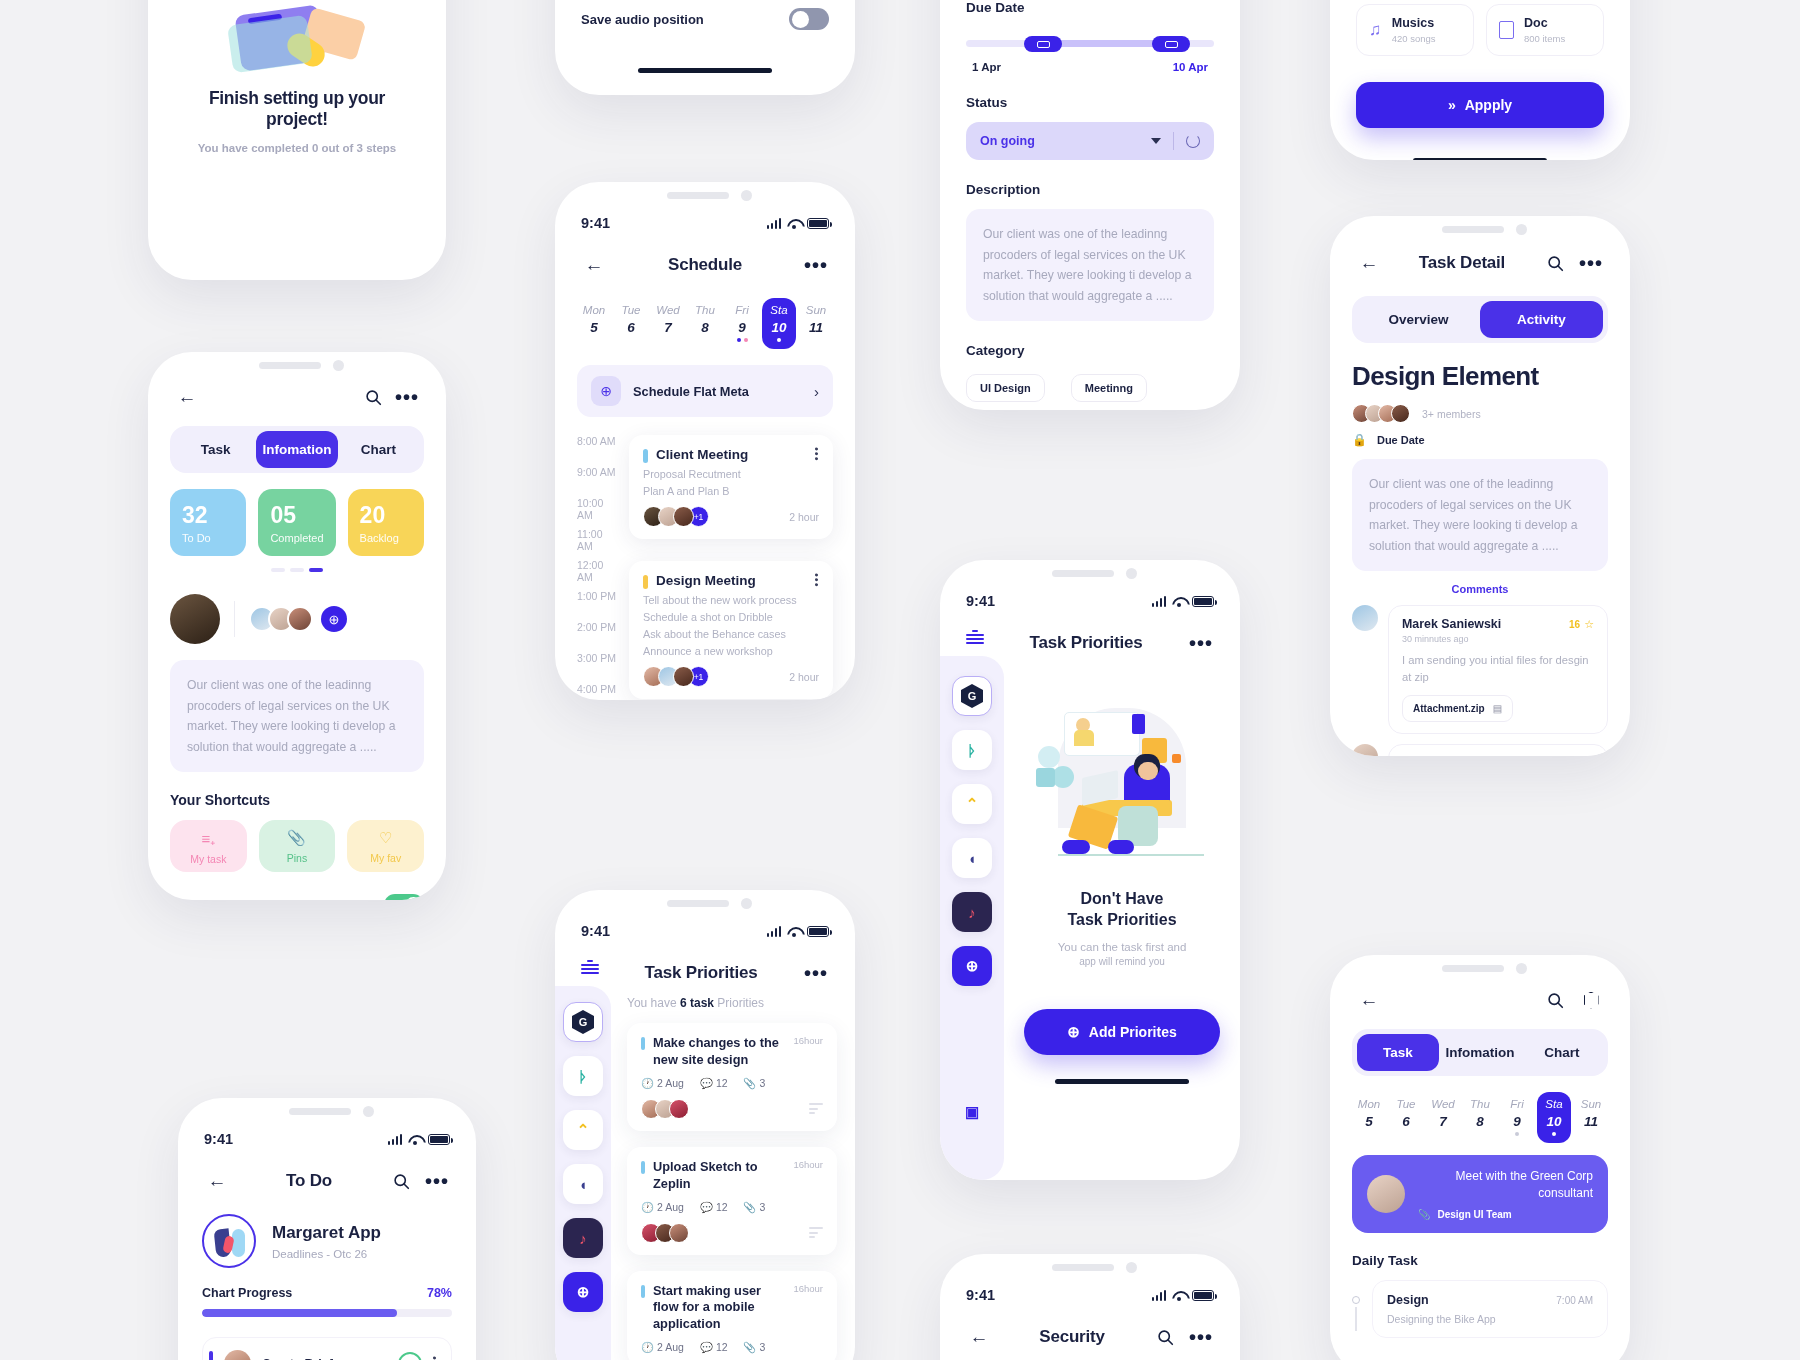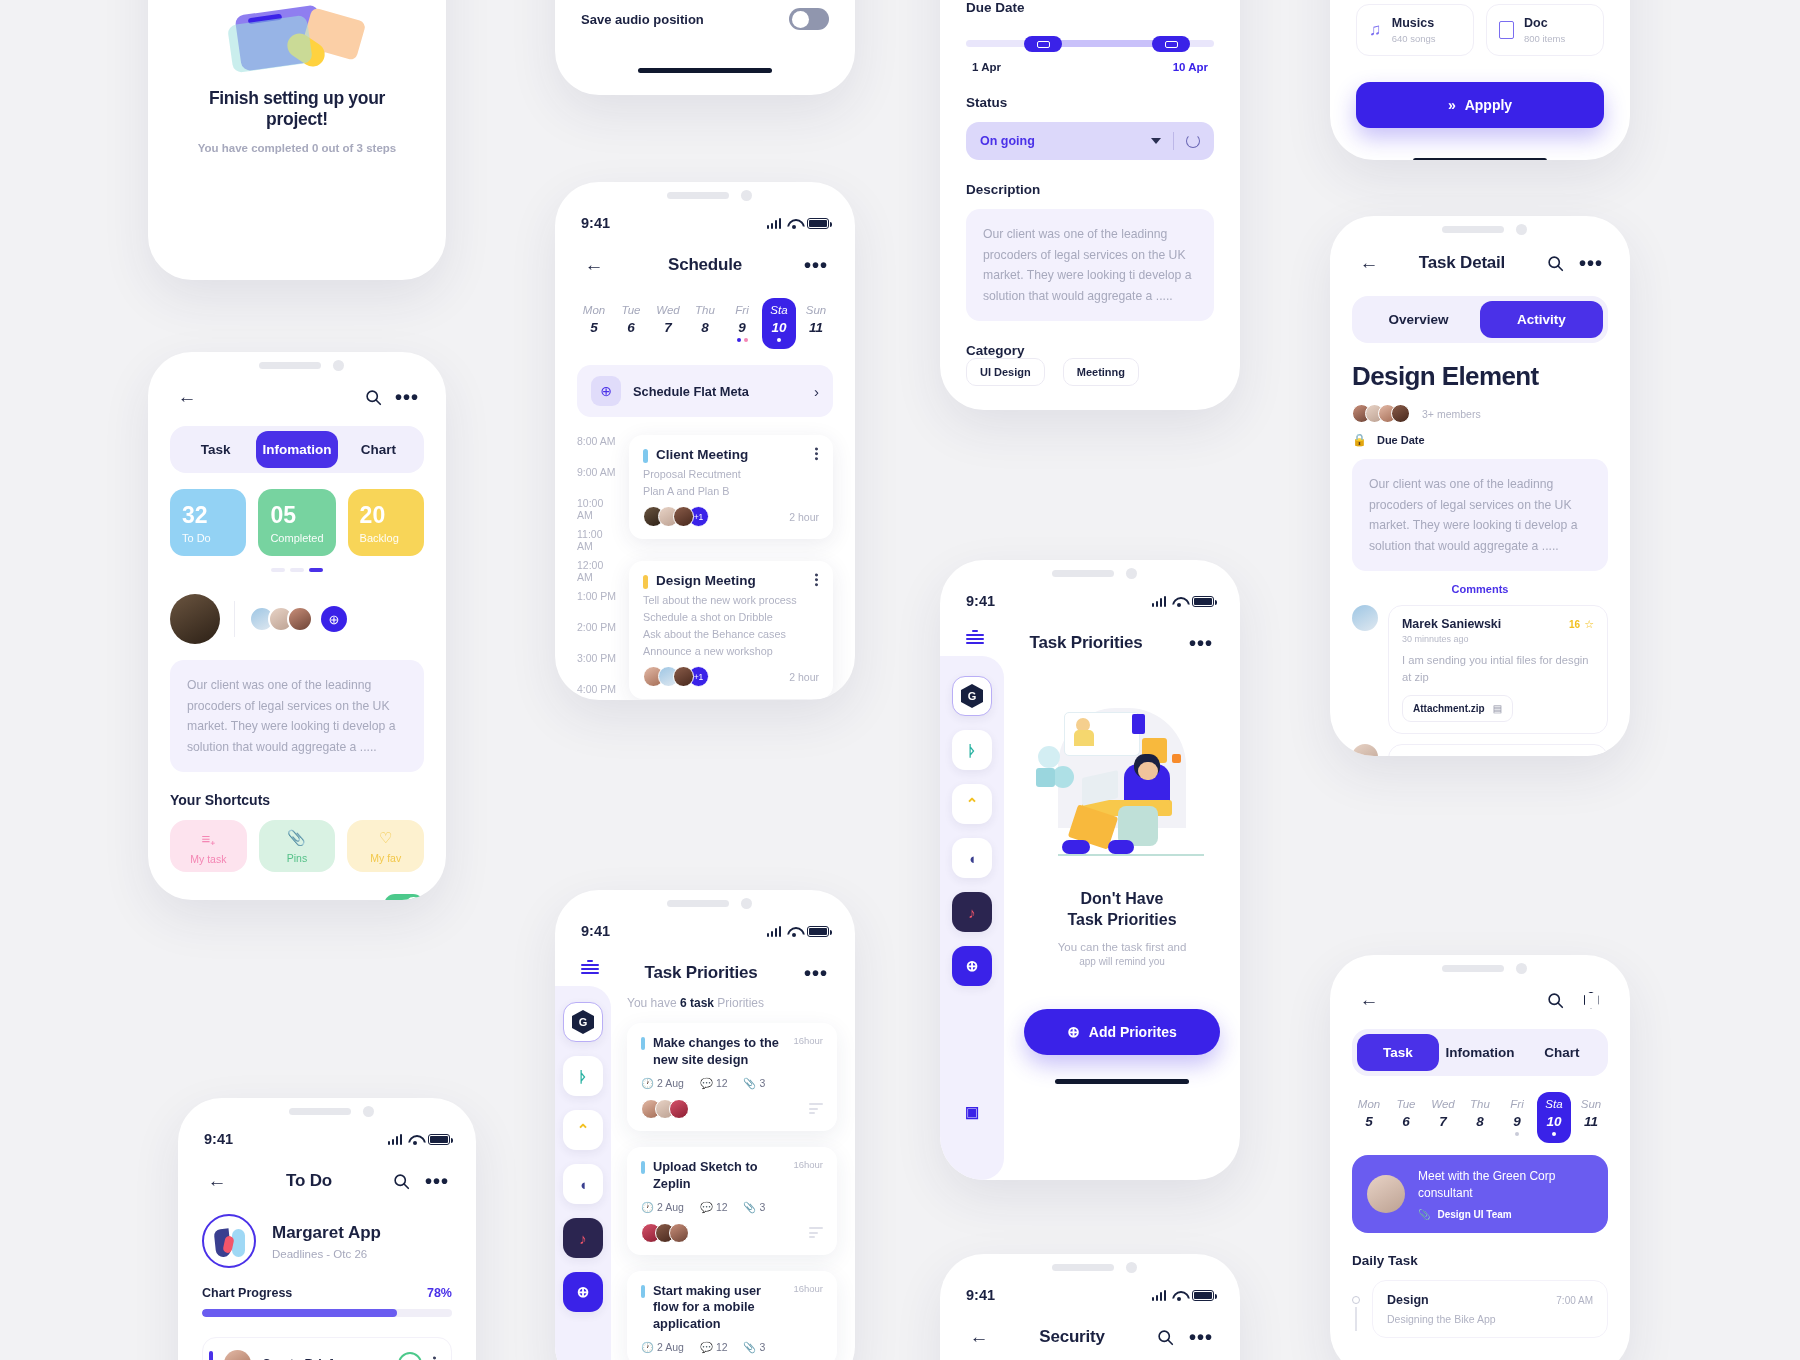--- a/index.html
+++ b/index.html
@@ -200,35 +200,35 @@
         <span style="flex:1;color:#4a31e8;font-size:12.5px;font-weight:bold;">On going</span>
         <span style="border-left:5px solid transparent;border-right:5px solid transparent;border-top:6px solid #2a2f52;display:block;margin-right:12px;"></span>
         <span style="width:1px;height:18px;background:#bdb7e8;margin-right:12px;display:block;"></span>
         <span style="width:14px;height:14px;border:1.8px solid #6a67b5;border-radius:50%;border-top-color:transparent;display:block;"></span>
       </div>
 
       <div style="font-size:13.5px;font-weight:bold;margin-top:22px;">Description</div>
       <div class="desc-box" style="margin-top:12px;">Our client was one of the leadinng procoders of legal services on the UK market. They were looking ti develop a solution that would aggregate a .....</div>
 
       <div style="font-size:13.5px;font-weight:bold;margin-top:22px;">Category</div>
-      <div style="display:flex;gap:18px;margin-top:0;">
+      <div style="display:flex;gap:26px;margin-top:16px;">
         <span class="chip">UI Design</span>
         <span class="chip">Meetinng</span>
       </div>
 
     </div>
   </div>
 
   <div class="phone" style="left:1330px; top:-160px; width:300px; height:320px; border-radius:0 0 44px 44px;">
     <div style="padding:164px 26px 0;display:flex;gap:12px;">
       <div style="flex:1;border:1px solid #f0eef7;border-radius:13px;padding:11px 12px;display:flex;align-items:center;gap:10px;">
         <span style="color:#7a6df0;font-size:17px;">♫</span>
         <span>
           <span style="display:block;font-size:12.5px;font-weight:bold;">Musics</span>
-          <span style="display:block;font-size:9.5px;color:#b6b8c7;margin-top:3px;">640 songs</span>
+          <span style="display:block;font-size:9.5px;color:#b6b8c7;margin-top:3px;">420 songs</span>
         </span>
       </div>
       <div style="flex:1;border:1px solid #f0eef7;border-radius:13px;padding:11px 12px;display:flex;align-items:center;gap:10px;">
         <span style="width:15px;height:18px;border:1.8px solid #7a6df0;border-radius:2px;display:block;"></span>
         <span>
           <span style="display:block;font-size:12.5px;font-weight:bold;">Doc</span>
           <span style="display:block;font-size:9.5px;color:#b6b8c7;margin-top:3px;">800 items</span>
         </span>
       </div>
     </div>
@@ -860,21 +860,21 @@
           <div class="mk">
             <b style="background:#fff"></b>
           </div>
         </div>
       <div class="day">
           <div class="dn">Sun</div>
           <div class="dd">11</div>
           <div class="mk"></div>
         </div>
     </div>
-    <div style="margin:12px 22px 0;background:#6a5cf0;border-radius:16px;padding:13px 15px;display:flex;align-items:center;gap:13px;">
+    <div style="margin:12px 22px 0;background:#6a5cf0;border-radius:16px;padding:13px 15px;display:flex;align-items:center;gap:13px;text-align:right;">
       <span class="avatar b3" style="width:38px;height:38px;flex:none;"></span>
       <span>
         <span style="display:block;color:#fff;font-size:12px;line-height:1.42;">Meet with the Green Corp consultant</span>
         <span style="display:flex;align-items:center;gap:7px;margin-top:7px;">
           <span style="color:#fff;font-size:10px;">📎</span>
           <span style="color:#fff;font-size:10px;font-weight:bold;">Design UI Team</span>
         </span>
       </span>
     </div>
     <div style="margin:20px 22px 0;font-size:13.5px;font-weight:bold;">Daily Task</div>

